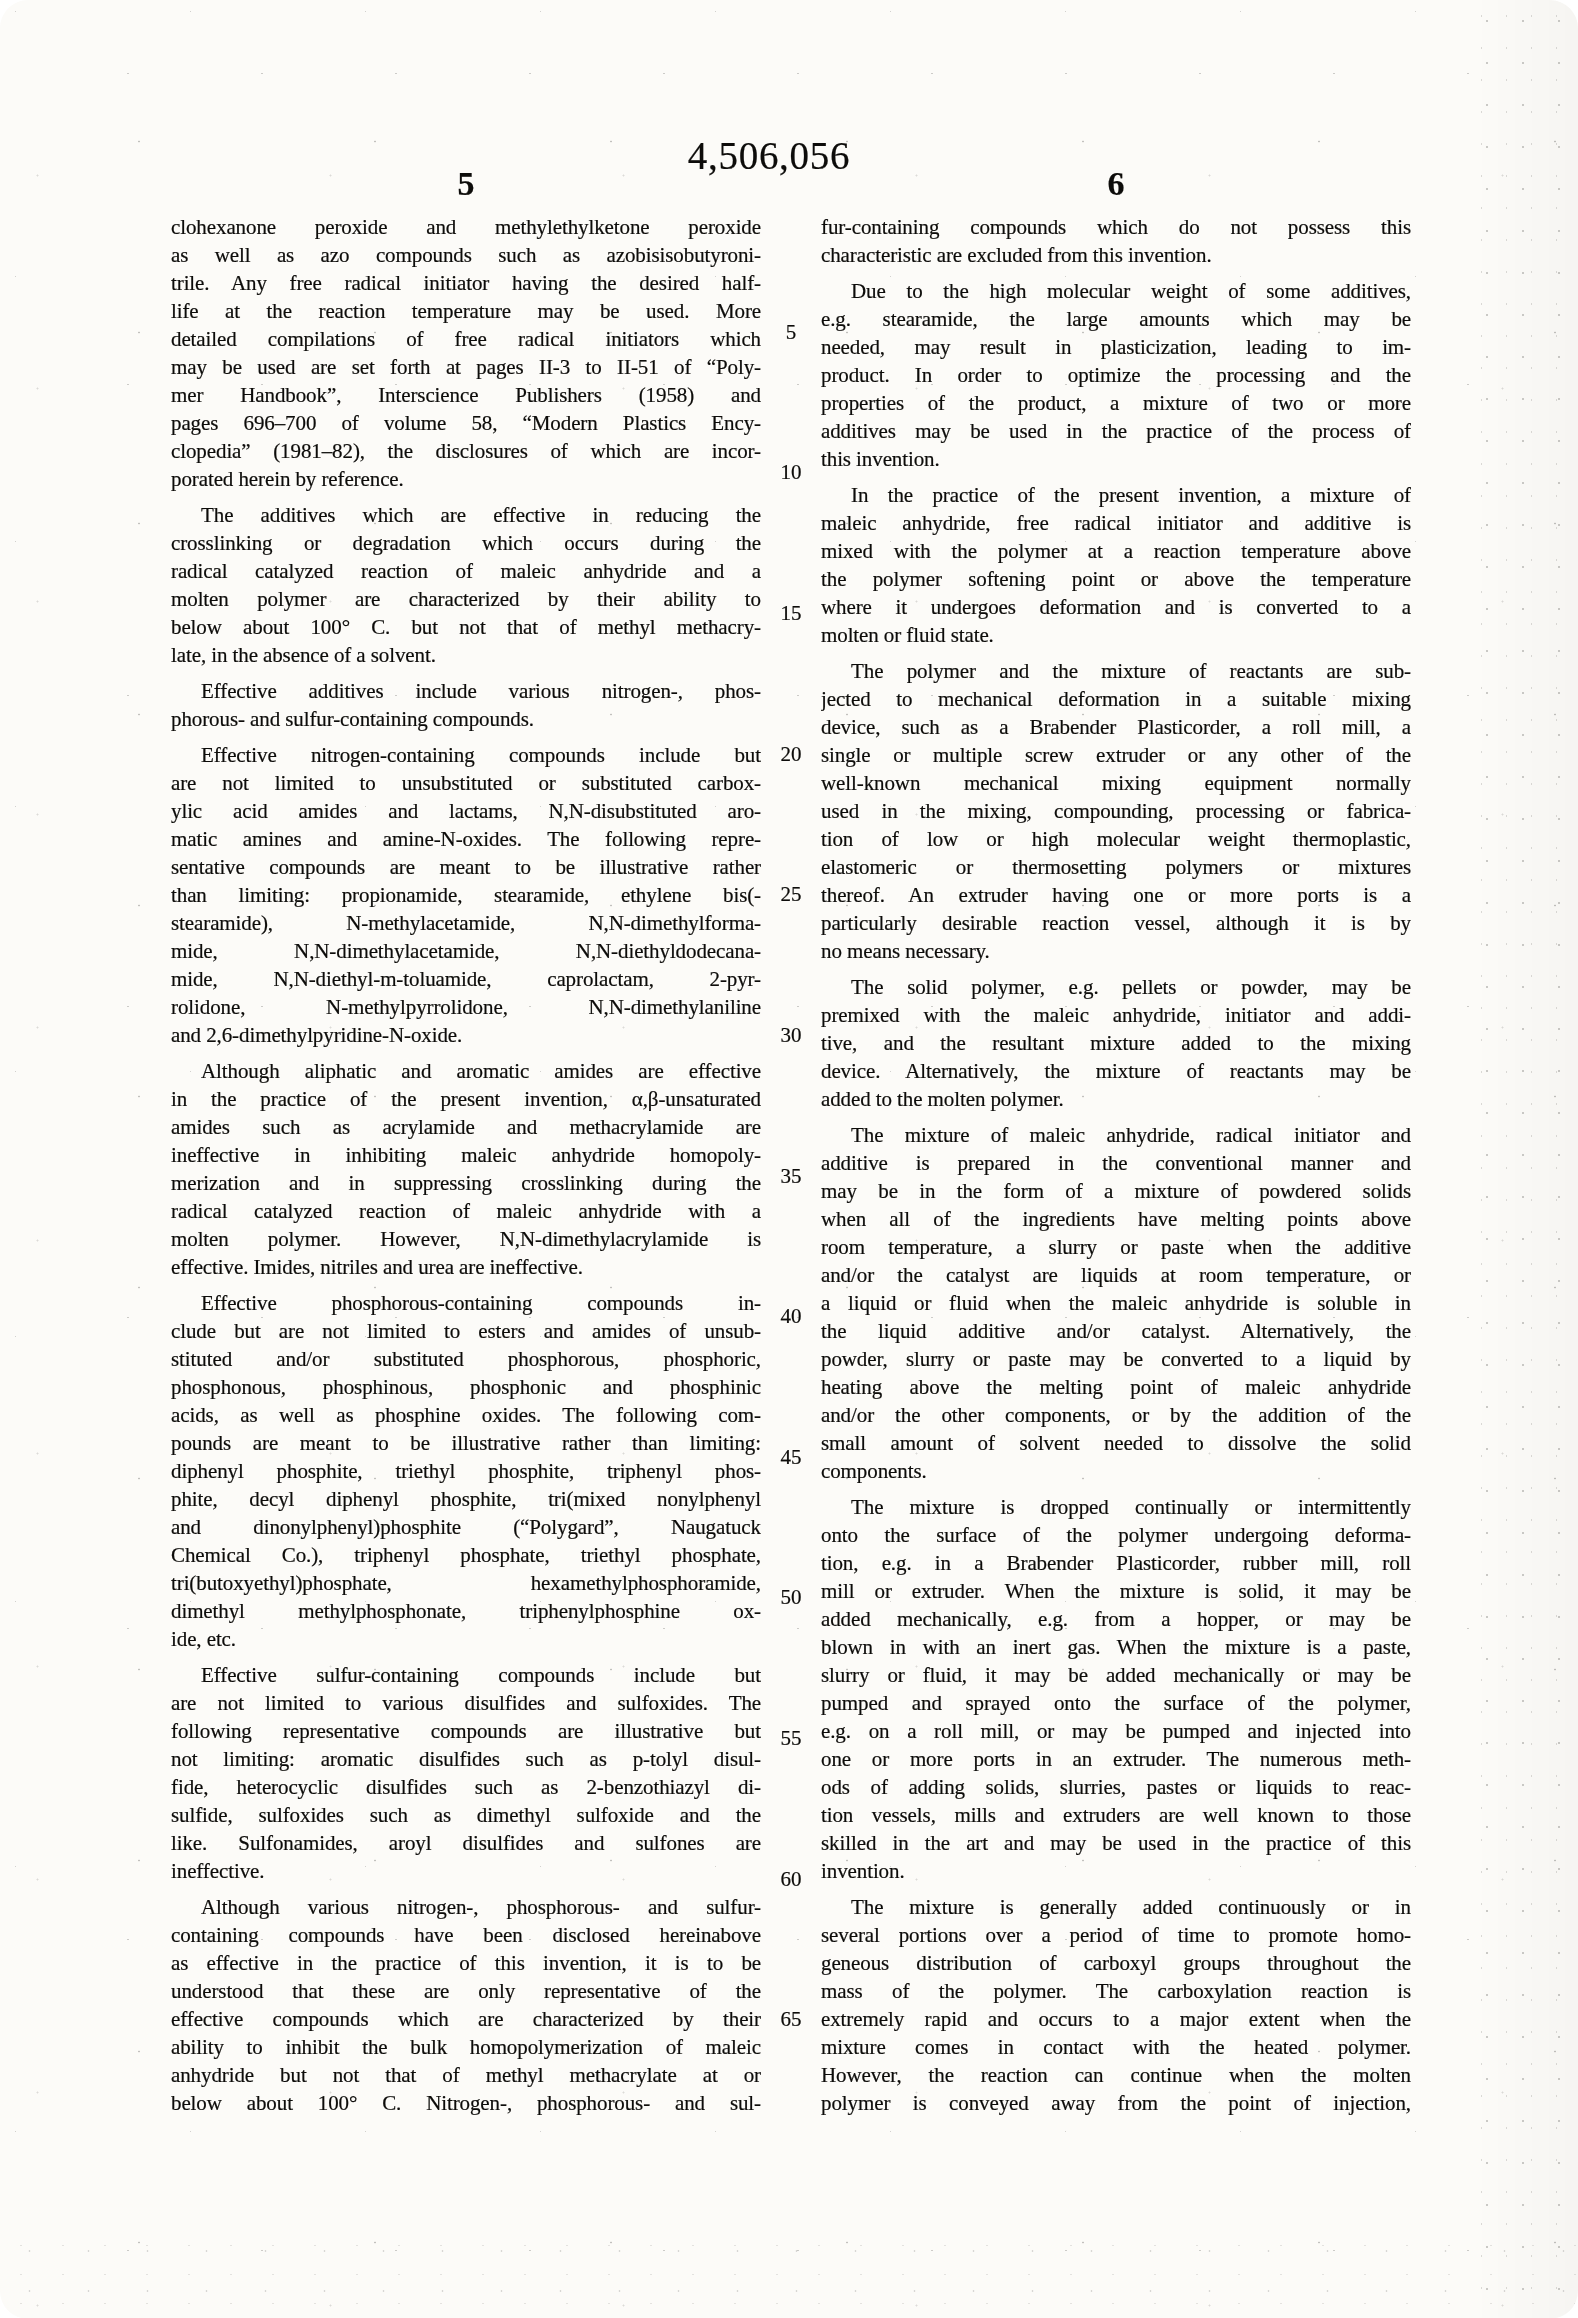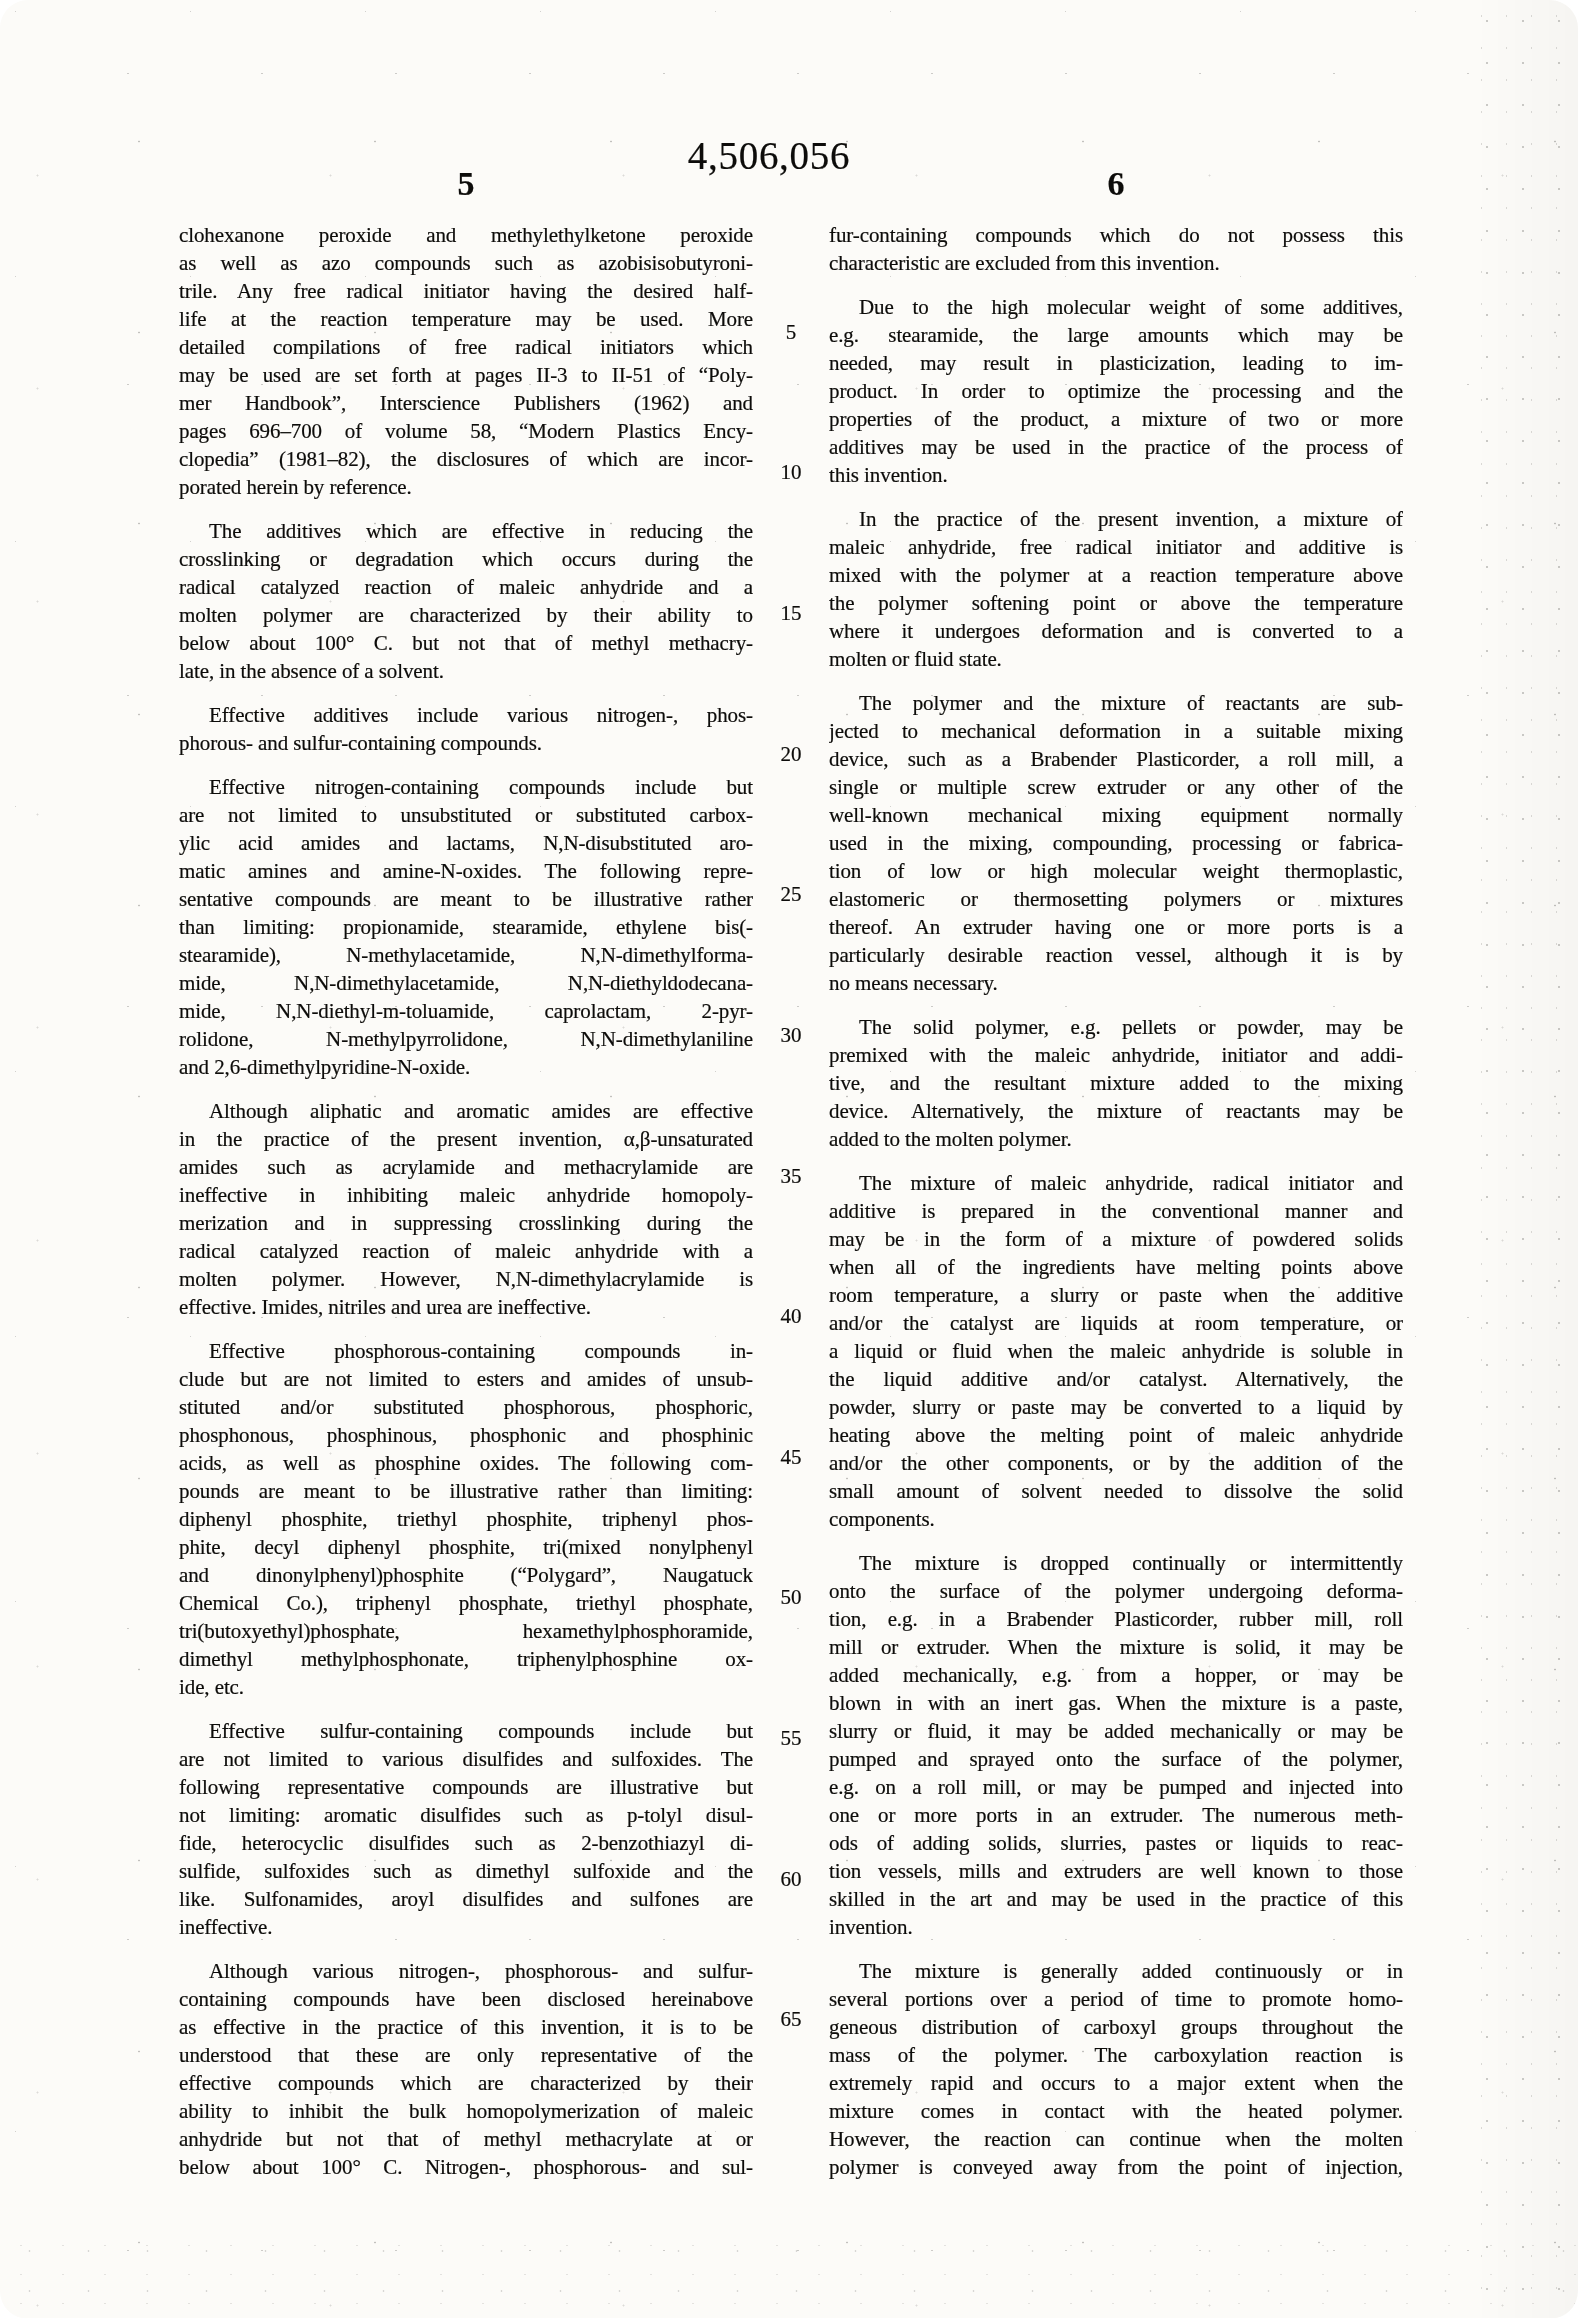--- a/index.html
+++ b/index.html
@@ -50,21 +50,21 @@
     text-align: center; font-size: 34px; font-weight: bold;
   }
   .col-head.left { left: 163px; }
   .col-head.right { left: 813px; }
   .column {
     position: absolute; top: 205px; width: 606px;
     font-size: 21px; line-height: 28px; letter-spacing: -0.1px;
   }
   .column.left { left: 163px; }
   .column.right { left: 813px; }
-  .para { margin: 16px; }
+  .para { margin: 8px; }
   .tl { height: 28px; overflow: hidden; text-align: justify; }
   .tl::after { content: ""; display: inline-block; width: 100%; height: 0; vertical-align: top; }
   .tl.last { text-align: left; }
   .tl.last::after { content: none; }
   .tl.ind { text-indent: 30px; }
   .gutter {
     position: absolute; left: 769px; top: 205px; width: 44px; height: 1885px;
   }
   .gn {
     position: absolute; left: 0; width: 100%; text-align: center;
@@ -85,21 +85,21 @@
   <div class="col-head right">6</div>
 
   <div class="column left">
       <div class="para">
         <div class="tl">clohexanone peroxide and methylethylketone peroxide</div>
         <div class="tl">as well as azo compounds such as azobisisobutyroni-</div>
         <div class="tl">trile. Any free radical initiator having the desired half-</div>
         <div class="tl">life at the reaction temperature may be used. More</div>
         <div class="tl">detailed compilations of free radical initiators which</div>
         <div class="tl">may be used are set forth at pages II-3 to II-51 of “Poly-</div>
-        <div class="tl">mer Handbook”, Interscience Publishers (1962) and</div>
+        <div class="tl">mer Handbook”, Interscience Publishers (1958) and</div>
         <div class="tl">pages 696–700 of volume 58, “Modern Plastics Ency-</div>
         <div class="tl">clopedia” (1981–82), the disclosures of which are incor-</div>
         <div class="tl last">porated herein by reference.</div>
       </div>
       <div class="para">
         <div class="tl ind">The additives which are effective in reducing the</div>
         <div class="tl">crosslinking or degradation which occurs during the</div>
         <div class="tl">radical catalyzed reaction of maleic anhydride and a</div>
         <div class="tl">molten polymer are characterized by their ability to</div>
         <div class="tl">below about 100° C. but not that of methyl methacry-</div>

